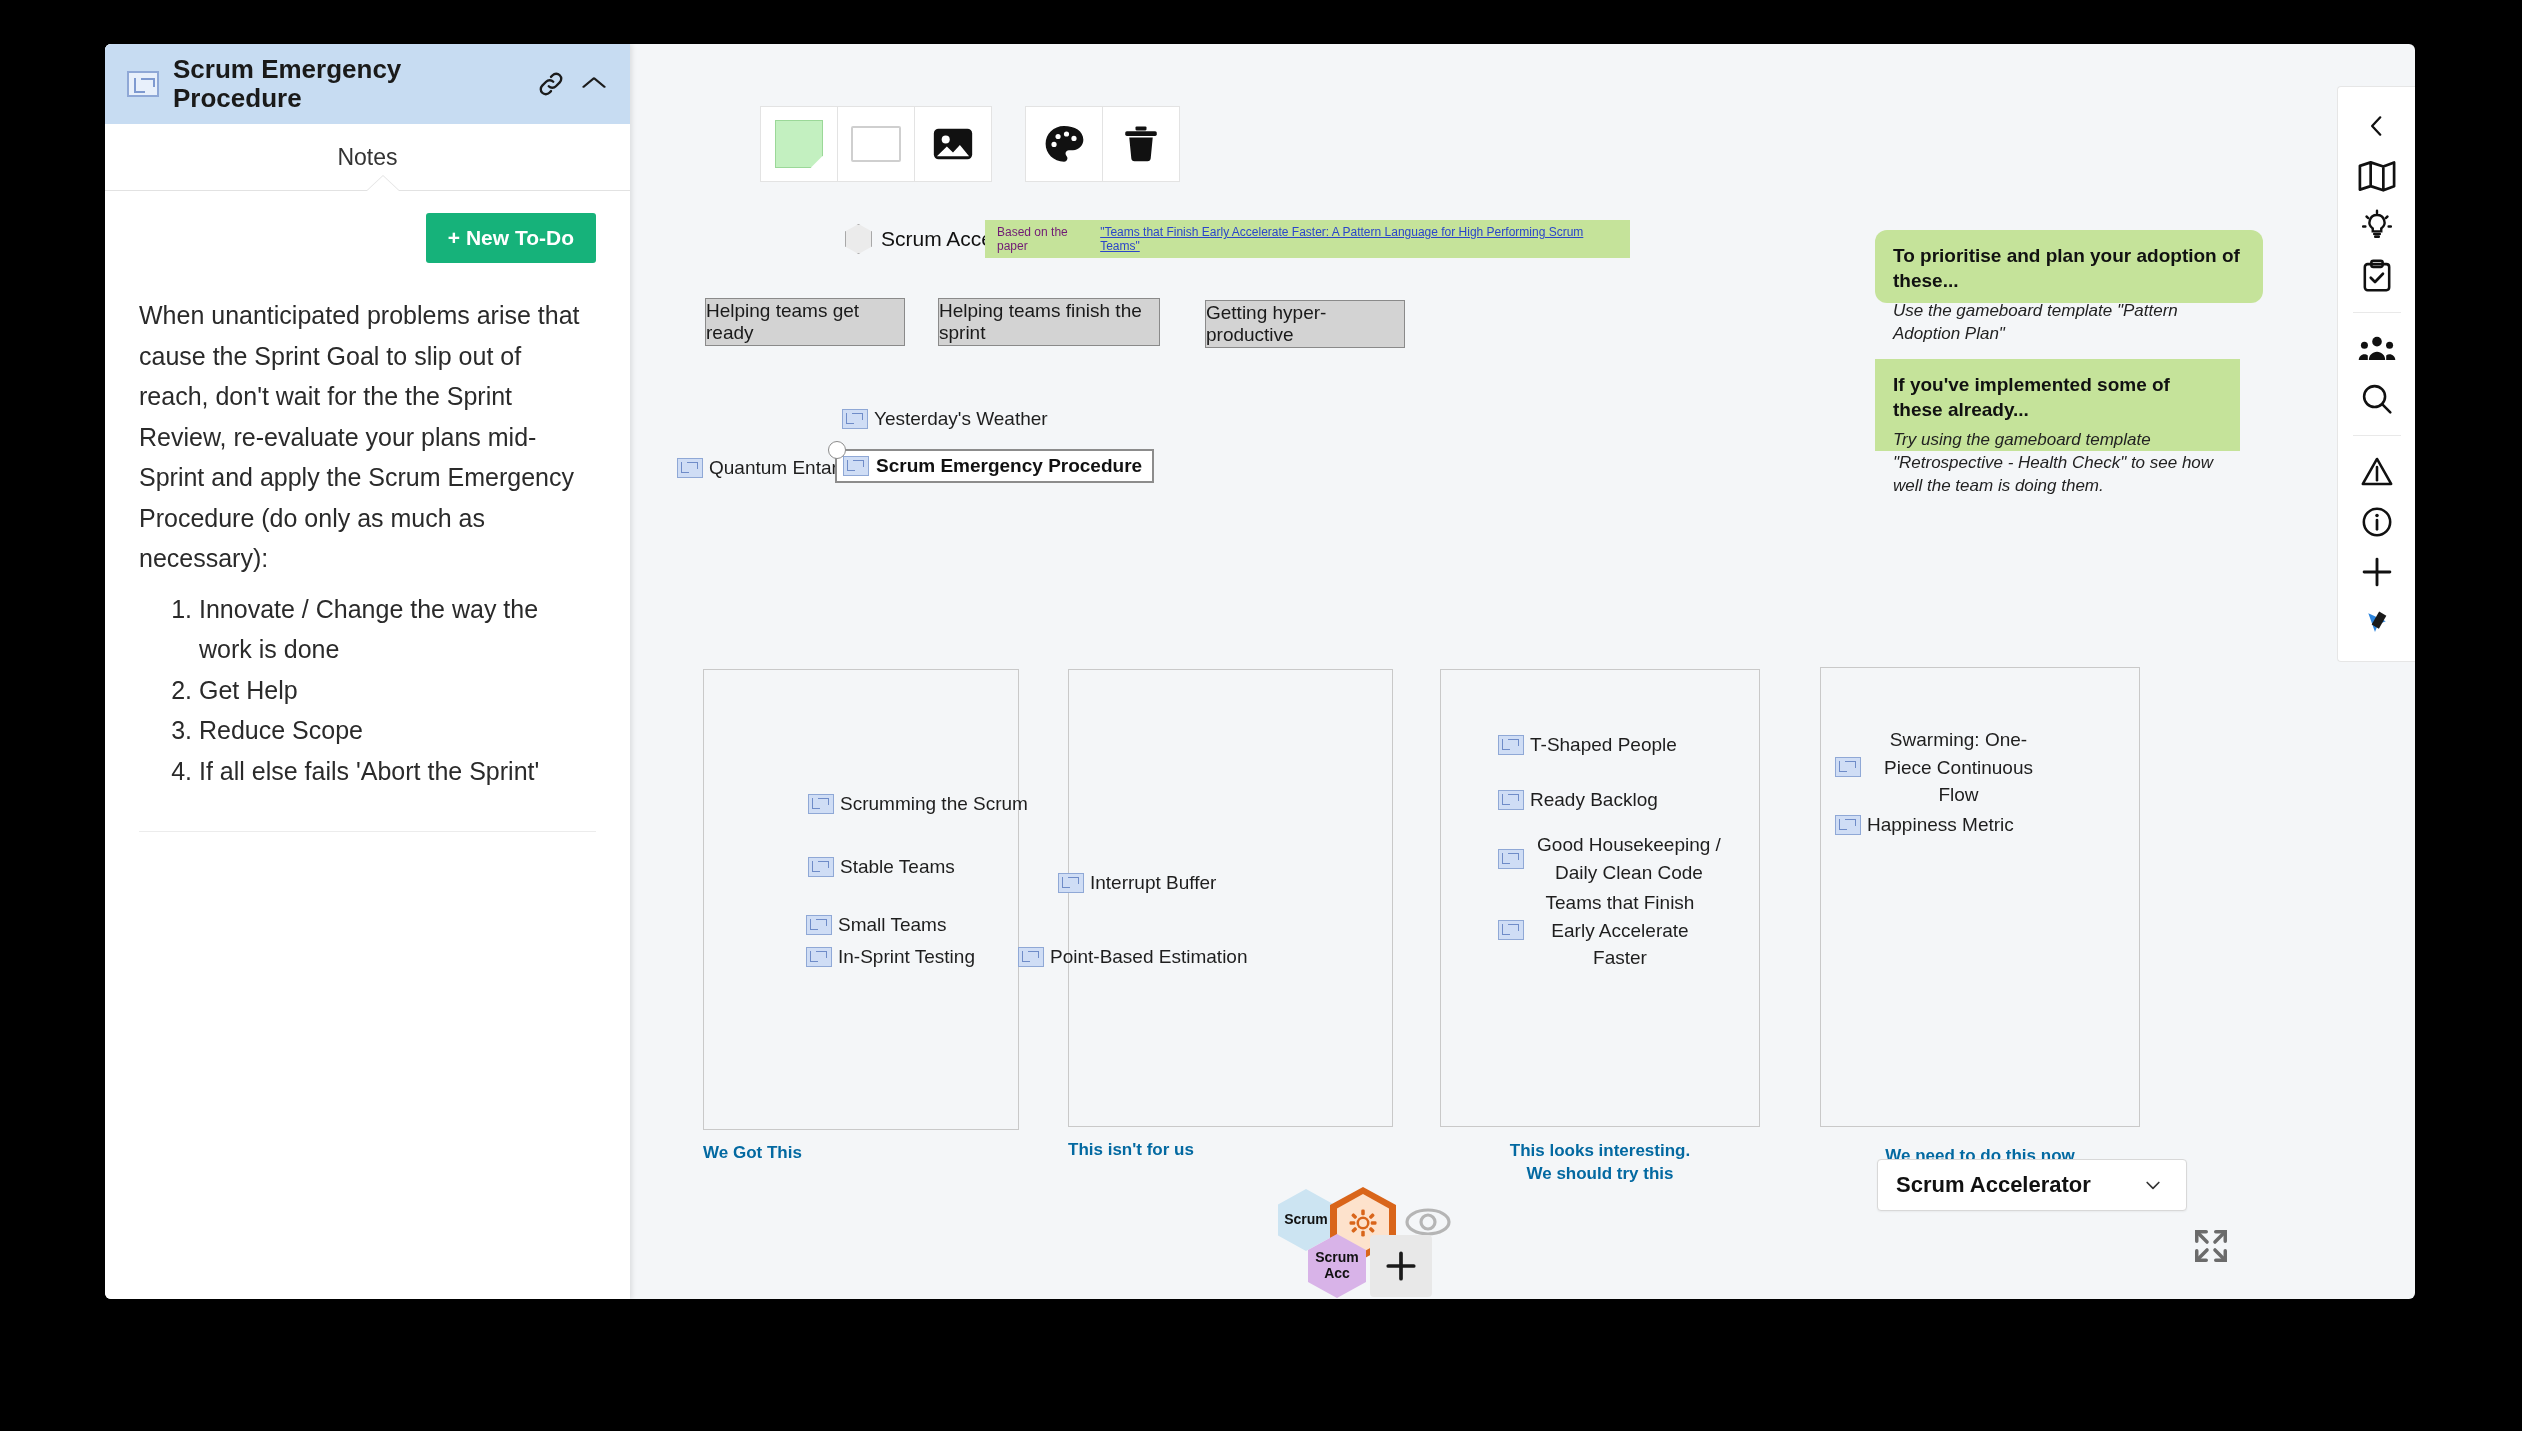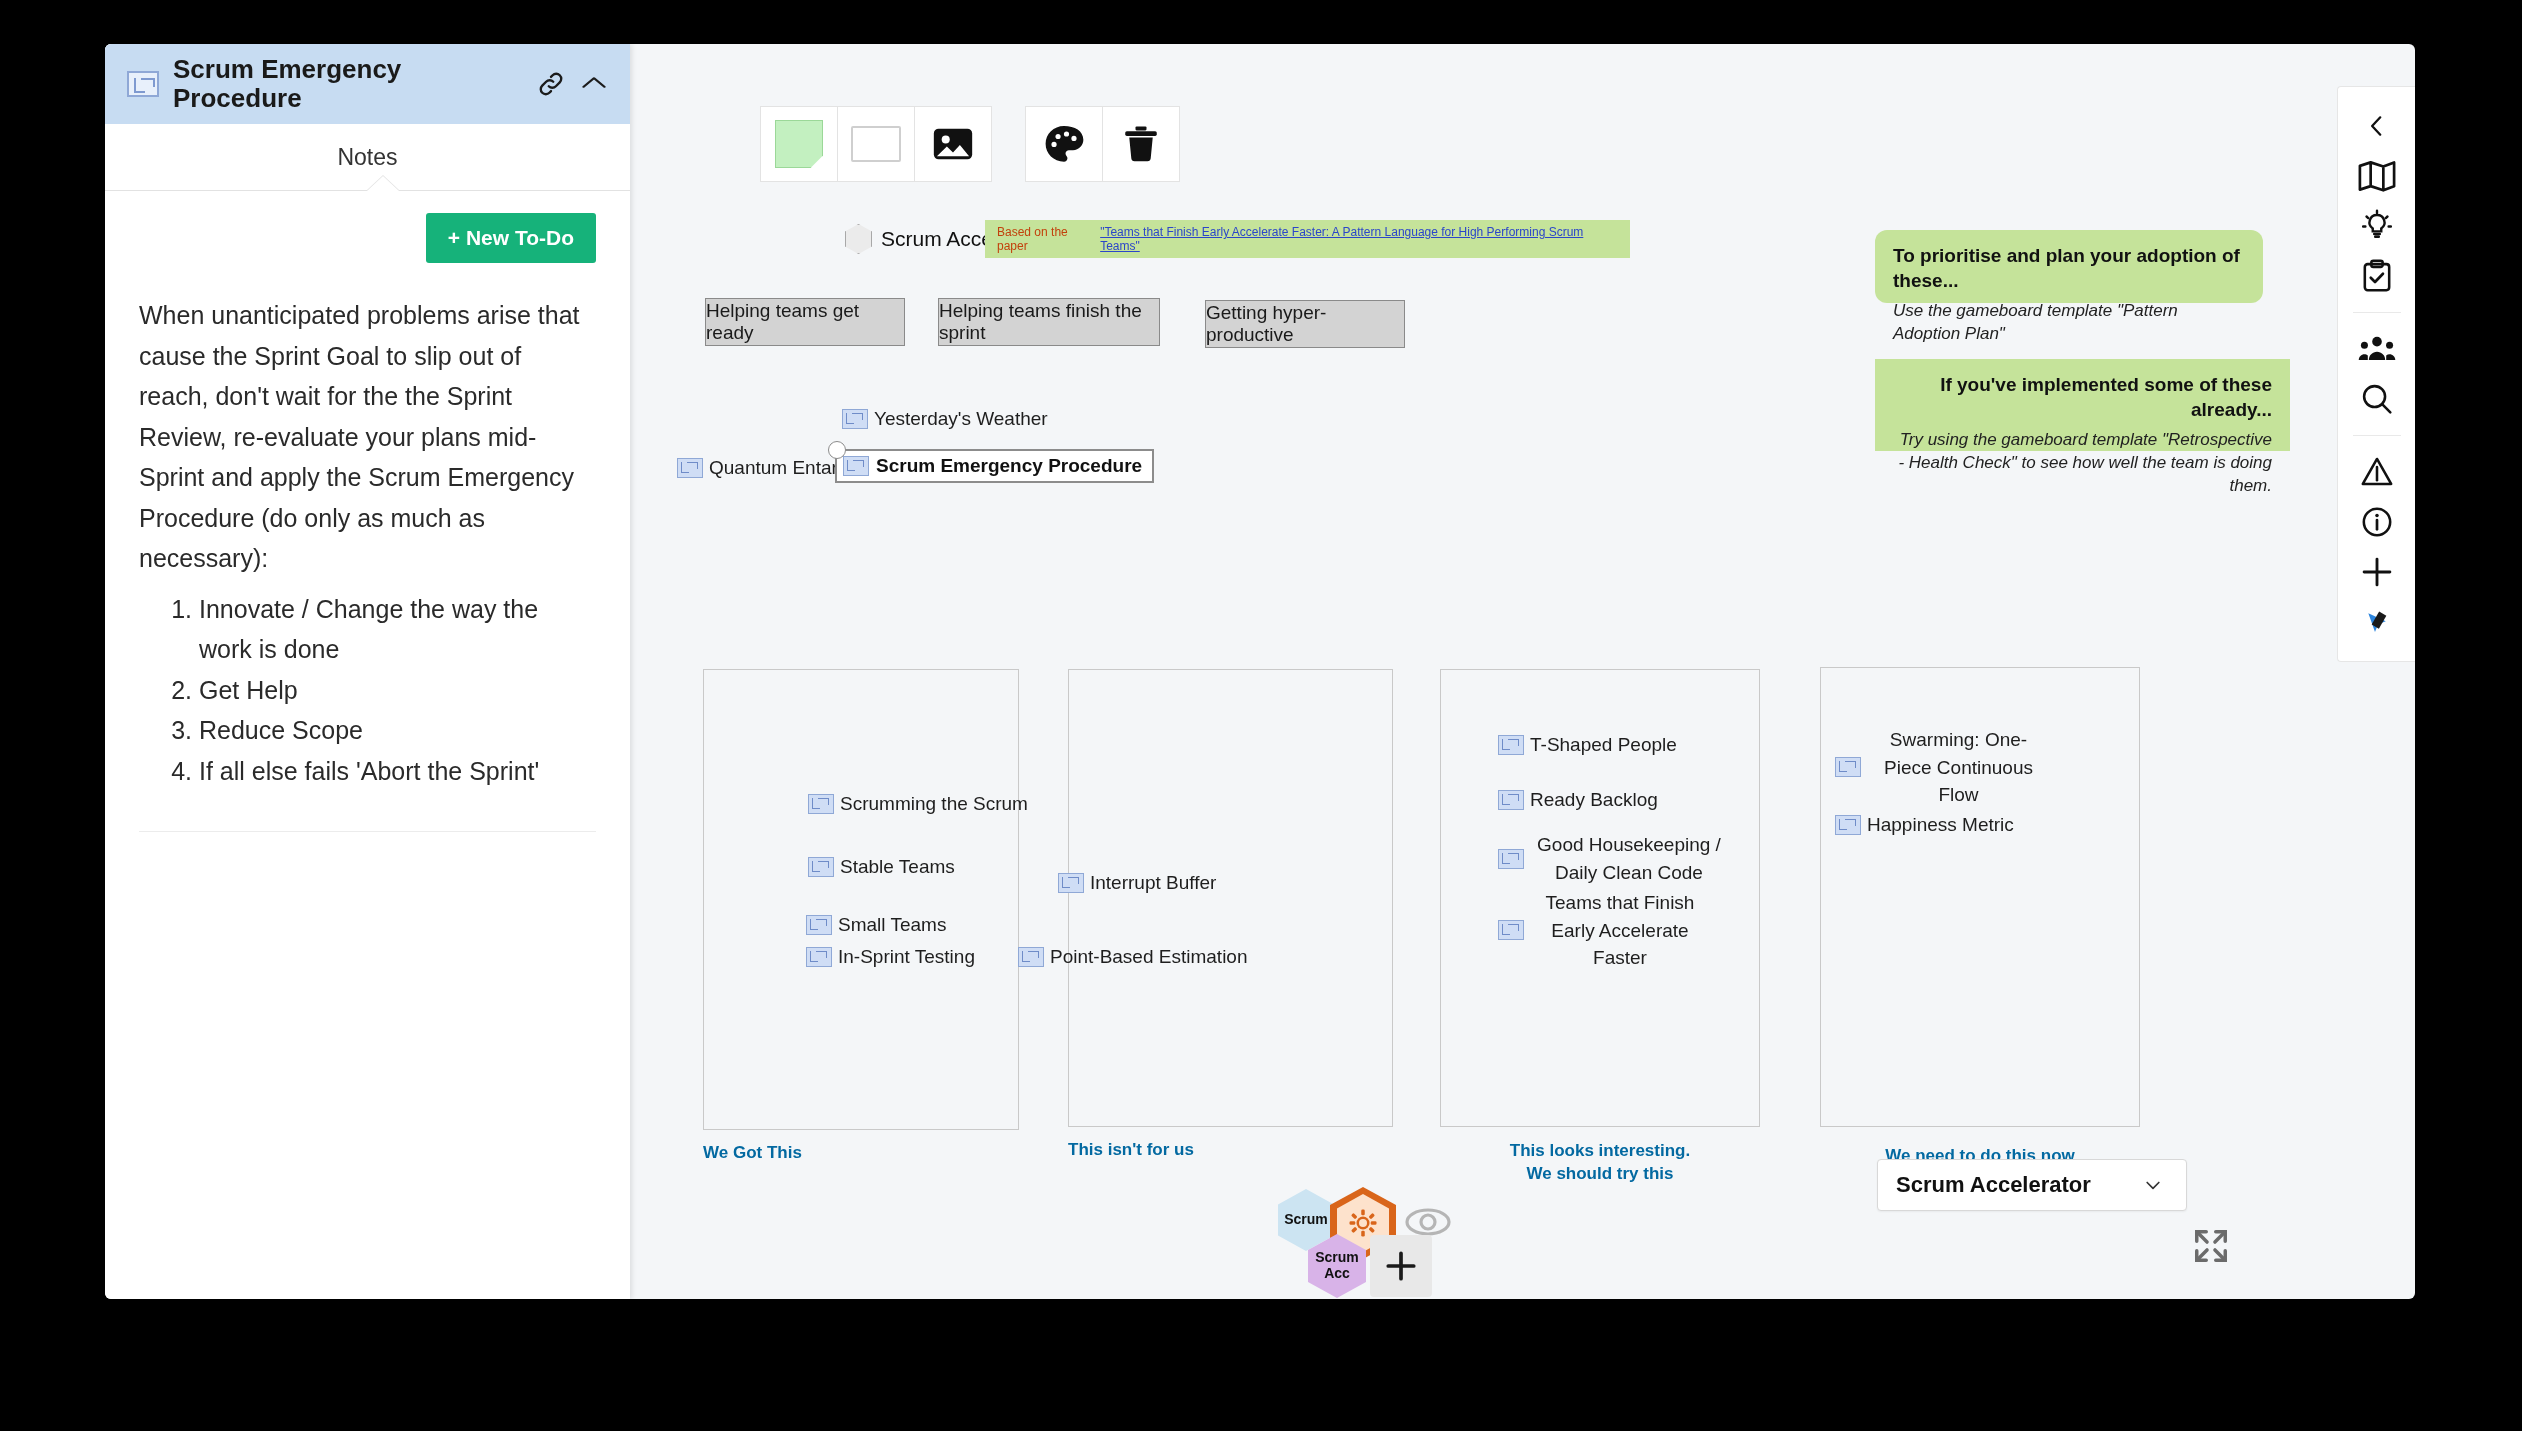--- a/index.html
+++ b/index.html
@@ -48,21 +48,21 @@
   .node-label .pic::after{content:"";position:absolute;left:9px;top:3px;width:10px;height:6px;border-right:1.6px solid #6f8cc8;border-top:1.6px solid #6f8cc8;}
   .node-label.two-line{white-space:normal;align-items:center;}
   .node-label.two-line .txt{display:block;text-align:center;line-height:1.45;}
 
   #accel-hex{position:absolute;left:215px;top:180px;display:flex;align-items:center;}
   #accel-hex .hx{width:27px;height:30px;background:#ebebeb;border:1.5px solid #a8a8a8;box-sizing:border-box;
      clip-path:polygon(50% 0,100% 25%,100% 75%,50% 100%,0 75%,0 25%);margin-right:9px;}
   #accel-hex .lbl{font-size:21px;color:#111;}
 
   #paper-note{position:absolute;left:355px;top:176px;width:645px;height:38px;background:#c5e39a;display:flex;align-items:center;padding:0 12px;box-sizing:border-box;}
-  #paper-note span{font-size:12px;color:#c2410c;}
+  #paper-note span{font-size:12px;color:#701a75;}
   #paper-note a{font-size:12px;color:#2b46c9;text-decoration:underline;}
 
   .grey-btn{position:absolute;height:48px;background:#d3d3d3;border:1.5px solid #8a8a8a;display:flex;align-items:center;justify-content:center;font-size:19px;color:#1a1a1a;cursor:pointer;box-sizing:border-box;}
 
   .green-note{position:absolute;background:#c5e39a;padding:14px 18px 16px 18px;box-sizing:border-box;}
   .green-note .gn-t{font-size:19px;font-weight:bold;color:#111;line-height:1.3;}
   .green-note .gn-s{font-size:17px;font-style:italic;color:#222;line-height:1.35;margin-top:7px;}
 
   #sel-node{position:absolute;left:205px;top:405px;height:34px;background:#fff;border:2px solid #8c8c8c;display:flex;align-items:center;padding:0 10px 0 6px;box-sizing:border-box;}
   #sel-node .pic{width:26px;height:20px;border:1.6px solid #8fa8d6;background:#cfddf5;position:relative;margin-right:7px;box-sizing:border-box;}
@@ -131,21 +131,21 @@
     <div id="sel-node">
       <span id="sel-handle"></span>
       <span class="pic"></span>
       <span class="txt">Scrum Emergency Procedure</span>
     </div>
 
     <div class="green-note" style="left:1245px;top:186px;width:388px;height:73px;border-radius:12px;">
       <div class="gn-t">To prioritise and plan your adoption of these...</div>
       <div class="gn-s">Use the gameboard template "Pattern Adoption Plan"</div>
     </div>
-    <div class="green-note" style="left:1245px;top:315px;width:415px;height:92px;text-align:right;">
+    <div class="green-note" style="left:1245px;top:315px;width:365px;height:92px;">
       <div class="gn-t">If you've implemented some of these already...</div>
       <div class="gn-s">Try using the gameboard template "Retrospective - Health Check" to see how well the team is doing them.</div>
     </div>
 
     <div class="col-box" style="left:73px;top:625px;width:316px;height:461px;"></div>
     <div class="node-label" style="left:178px;top:749px;">
       <span class="pic"></span>
       <span class="txt">Scrumming the Scrum</span>
     </div>
     <div class="node-label" style="left:178px;top:812px;">

